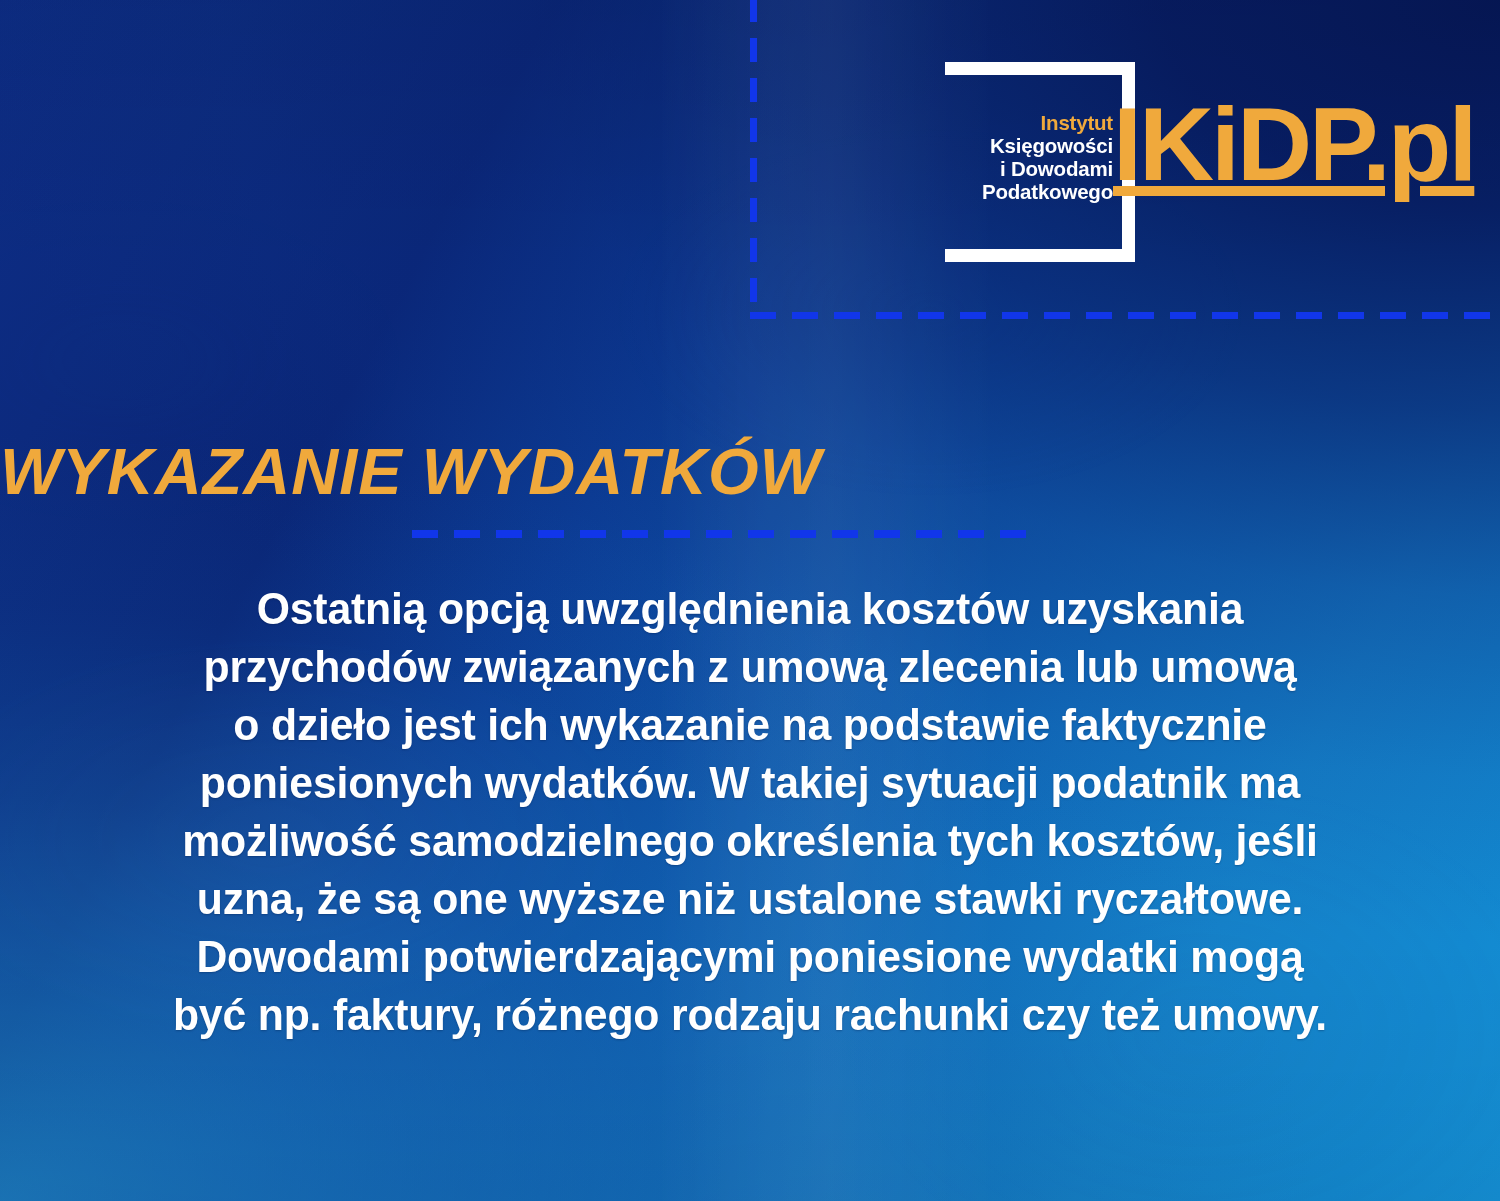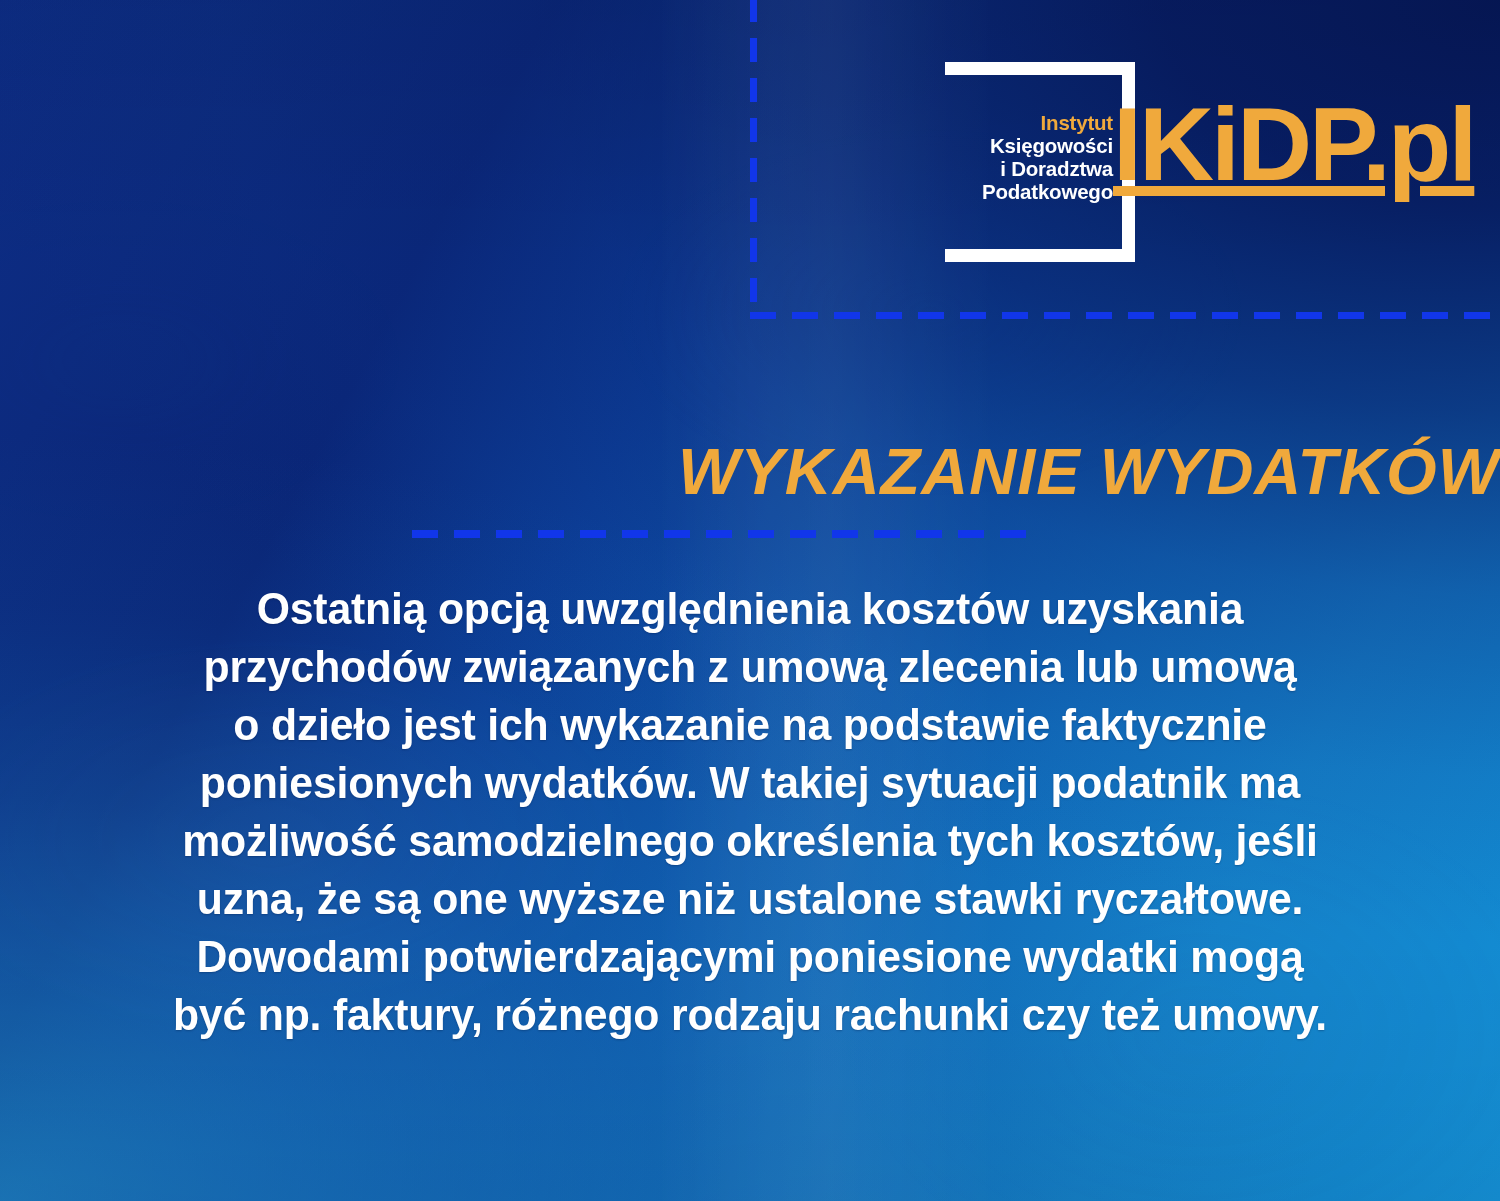--- a/index.html
+++ b/index.html
@@ -166,21 +166,21 @@
     white-space: nowrap;
     text-decoration: underline;
   }
 
   
   .title {
     position: absolute;
     left: 0;
     top: 434px;
     width: 1500px;
-    text-align: right;
+    text-align: left;
     font-size: 65px;
     font-weight: bold;
     font-style: italic;
     color: #f0a93c;
     letter-spacing: 1px;
     white-space: nowrap;
   }
   .title-underline {
     position: absolute;
     left: 412px;
@@ -225,21 +225,21 @@
   <div class="dash-v"></div>
   <div class="dash-h"></div>
 
   <div class="logo">
     <div class="logo-bar-top"></div>
     <div class="logo-bar-right"></div>
     <div class="logo-bar-bottom"></div>
     <div class="logo-text">
       <span class="l1">Instytut</span>
       <span class="l2">Księgowości</span>
-      <span class="l3">i Doradztwa</span>
+      <span class="l3">i Dowodami</span>
       <span class="l4">Podatkowego</span>
     </div>
   </div>
 
   <div class="logo-wordmark">IKiDP.pl</div>
 
   <div class="title">WYKAZANIE WYDATKÓW</div>
   <div class="title-underline"></div>
 
   <div class="body-text">

